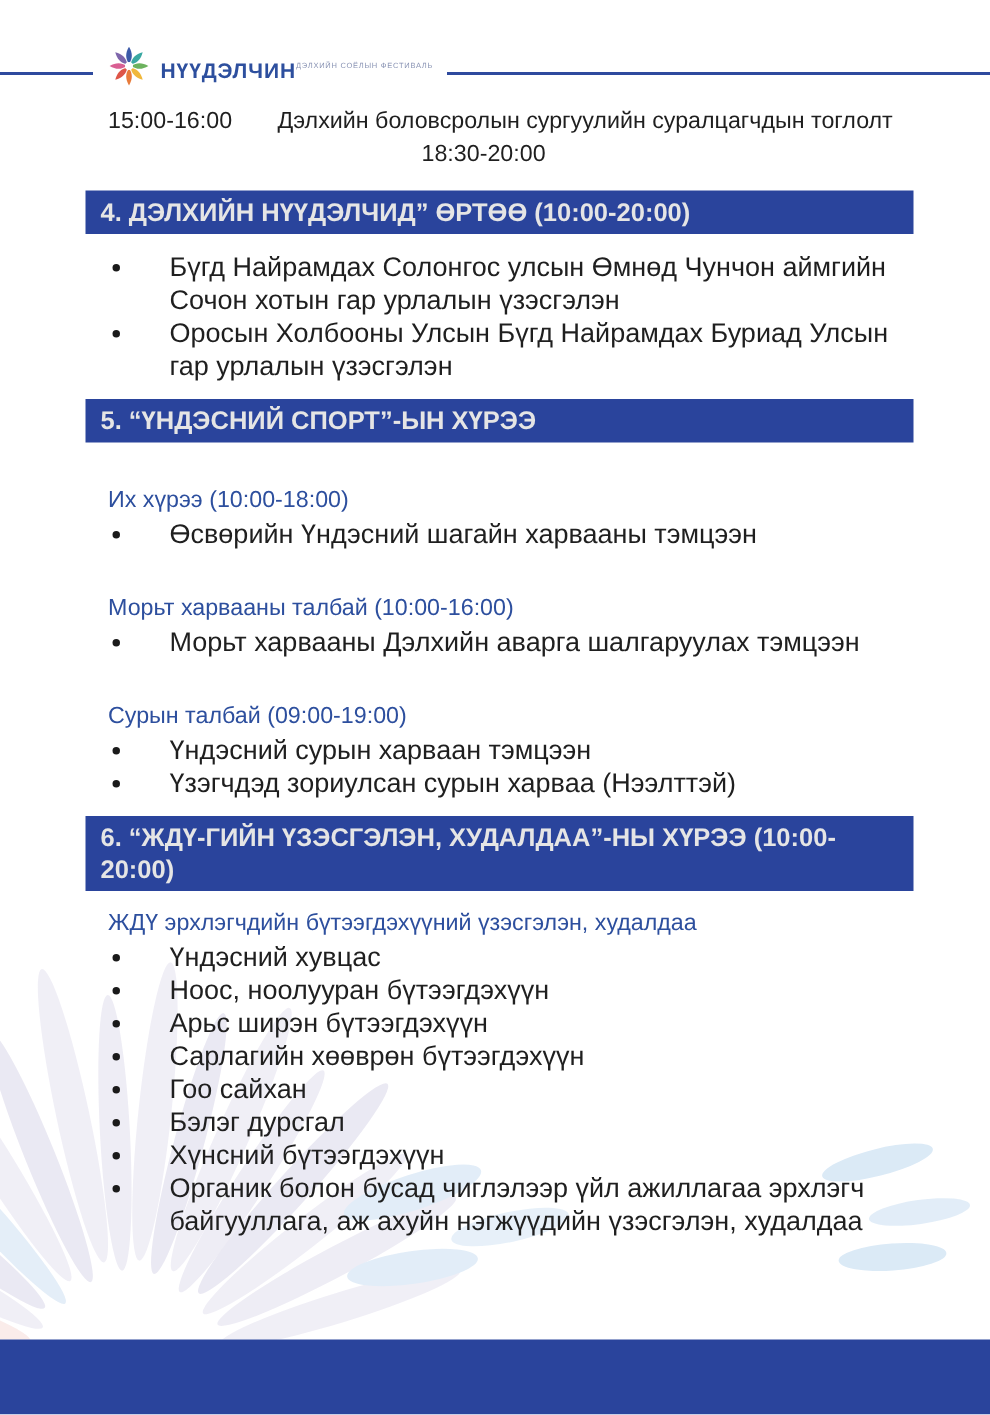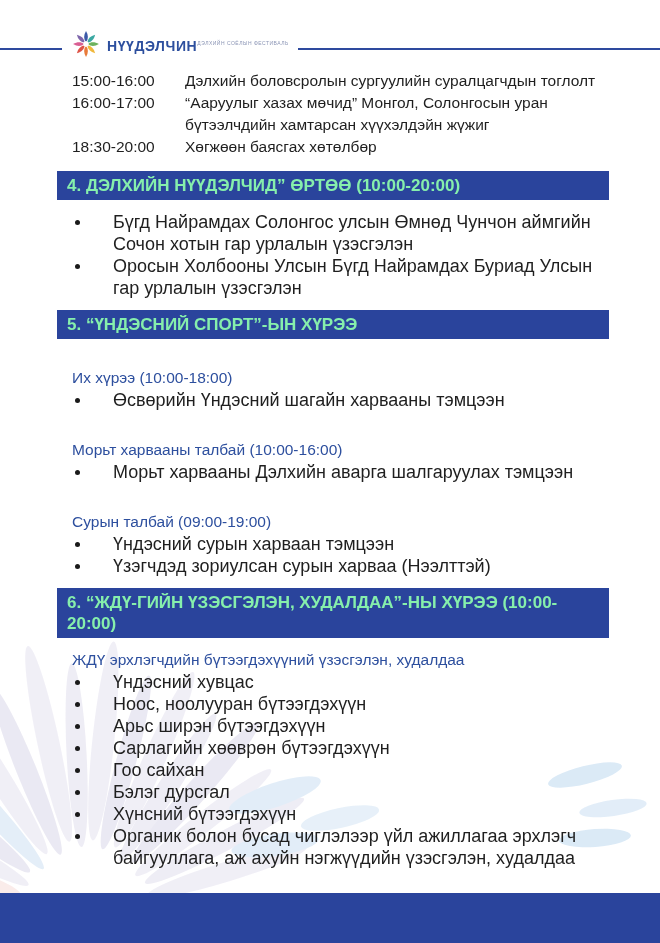--- a/index.html
+++ b/index.html
@@ -14,21 +14,21 @@
   .logo-text{display:flex;flex-direction:row;line-height:1;}
   .logo-title{color:#2d4f9e;font-weight:bold;font-size:14px;letter-spacing:.6px;}
   .logo-subtitle{color:#8b95b5;font-size:5px;letter-spacing:.5px;margin-top:2px;}
   
   .content{position:absolute;left:72px;top:70px;width:531px;z-index:2;}
   .schedule{margin-bottom:13px;}
   .srow{display:flex;font-size:15.5px;line-height:22px;justify-content:center;}
   .srow .time{flex:0 0 113px;}
   .srow .desc{flex:1;}
   .section-bar{
-    background:#2a449c;color:#86efac;font-weight:bold;font-size:17px;line-height:21px;
+    background:#2a449c;color:#e5e5e5;font-weight:bold;font-size:17px;line-height:21px;
     padding:4px 12px 4px 10px;margin:0 -6px 11px -15px;
   }
   .mt{margin-top:11px;}
   .bullet{display:flex;font-size:18px;line-height:22px;}
   .dot{flex:0 0 auto;width:5px;height:5px;border-radius:50%;background:#1a1a1a;
        margin:8.5px 33px 0 3px;}
   .btxt{flex:1;}
   .subheading{color:#2d4f9e;font-size:15.5px;line-height:22px;margin-top:28px;}
   
   .footer{position:absolute;left:0;right:0;bottom:0;height:50px;background:#2a449c;z-index:3;}
@@ -90,26 +90,21 @@
 </div>
 
 <div class="content">
 
   <div class="schedule">
     <div class="srow">
       <span class="time">15:00-16:00</span>
       <span class="desc">Дэлхийн боловсролын сургуулийн суралцагчдын тоглолт</span>
     </div>
     <div class="srow">
-      <span class="time">16:00-17:00</span>
-      <span class="desc">“Ааруулыг хазах мөчид” Монгол, Солонгосын уран бүтээлчдийн хамтарсан хүүхэлдэйн жүжиг</span>
-    </div>
-    <div class="srow">
       <span class="time">18:30-20:00</span>
-      <span class="desc">Хөгжөөн баясгах хөтөлбөр</span>
     </div>
   </div>
 
   <div class="section-bar">4. ДЭЛХИЙН НҮҮДЭЛЧИД” ӨРТӨӨ (10:00-20:00)</div>
   <div>
     <div class="bullet">
       <span class="dot"></span>
       <span class="btxt">Бүгд Найрамдах Солонгос улсын Өмнөд Чунчон аймгийн Сочон хотын гар урлалын үзэсгэлэн</span>
     </div>
     <div class="bullet">

